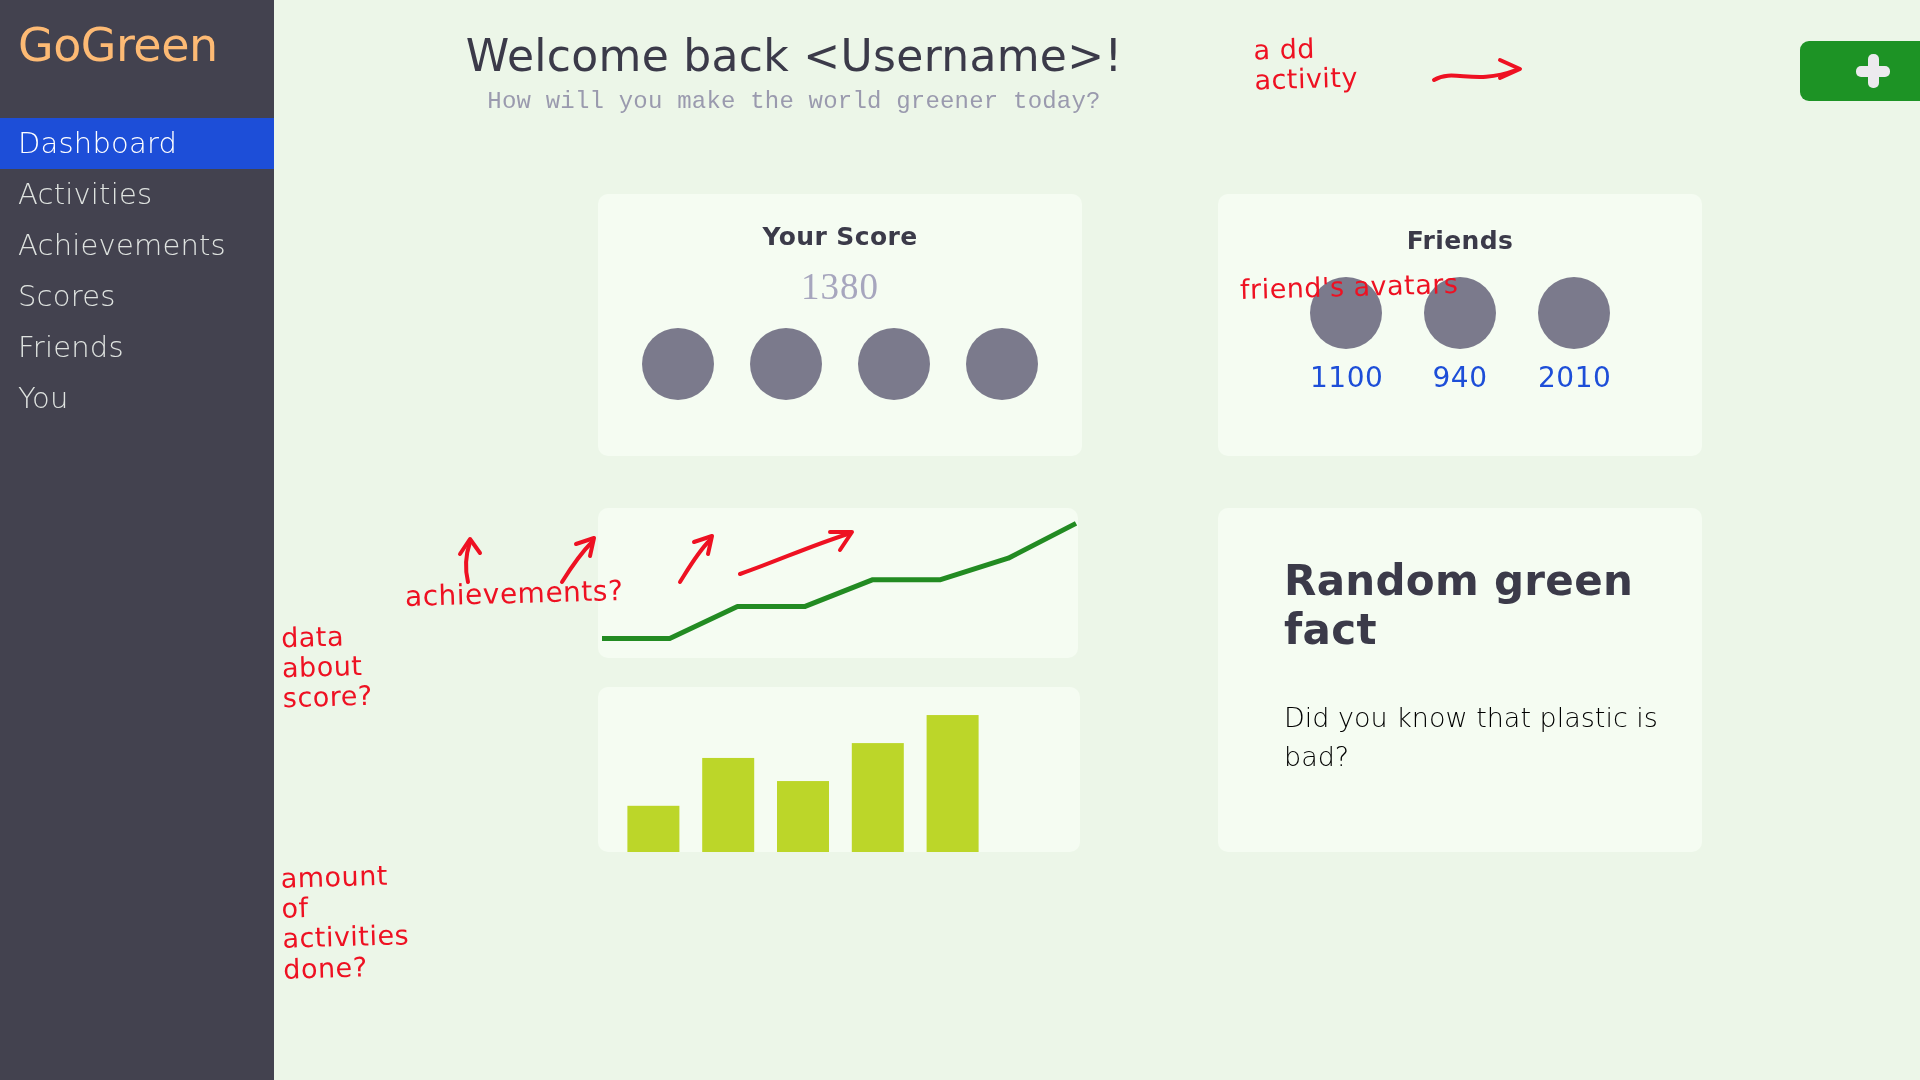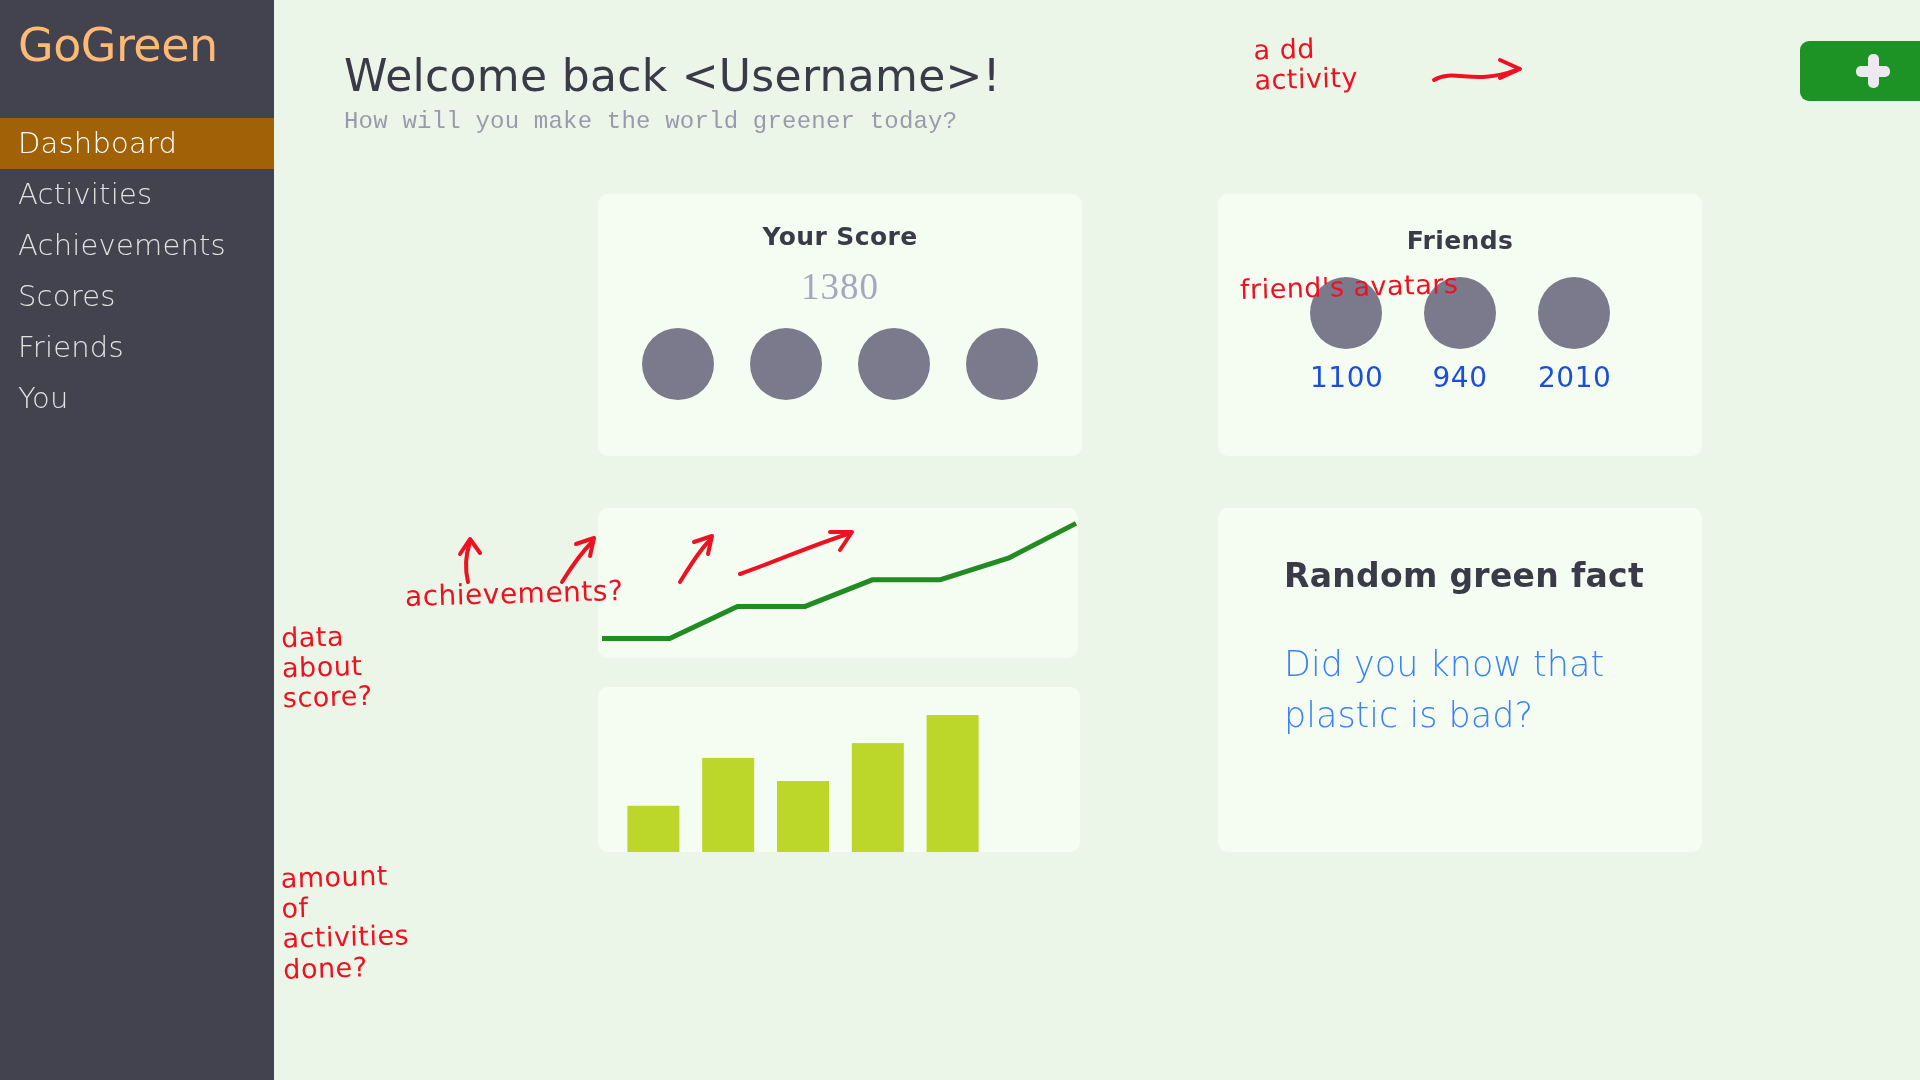--- a/index.html
+++ b/index.html
@@ -44,36 +44,37 @@
   .nav-item {
     color: #dfe3e0;
     font-size: 29px;
     line-height: 1;
     padding: 11px 0 11px 18px;
     font-weight: 300;
     letter-spacing: 0.2px;
     font-family: "DejaVu Sans", sans-serif;
   }
   .nav-item.active {
-    background: #a16207;
+    background: #1d4ed8;
     color: #ffffff;
   }
 
   
   .main {
     flex: 1;
     position: relative;
     background: #ecf6e8;
   }
 
   .header {
     position: absolute;
     left: 70px;
-    top: 52px;
+    top: 32px;
     width: 900px;
+    text-align: center;
   }
   .header h1 {
     margin: 0;
     font-size: 44px;
     font-weight: 400;
     color: #3b3a49;
     letter-spacing: 0.3px;
     line-height: 1.1;
     font-family: "DejaVu Sans", sans-serif;
   }
@@ -178,30 +179,30 @@
     margin-top: 12px;
     font-size: 28px;
     color: #1d4ed8;
     letter-spacing: 0.5px;
     font-family: "DejaVu Sans", sans-serif;
   }
 
   
   .fact-title {
     margin: 48px 0 0 66px;
-    font-size: 33px;
+    font-size: 42px;
     font-weight: 700;
     color: #3b3a49;
     letter-spacing: 0.3px;
     font-family: "DejaVu Sans", sans-serif;
   }
   .fact-body {
     margin: 44px 0 0 66px;
-    font-size: 35px;
-    color: #3b82f6;
+    font-size: 27px;
+    color: #000000;
     font-weight: 300;
     line-height: 1.45;
     width: 380px;
     font-family: "DejaVu Sans", sans-serif;
   }
 
   
   .chart-svg { display: block; width: 100%; height: 100%; }
 
   

